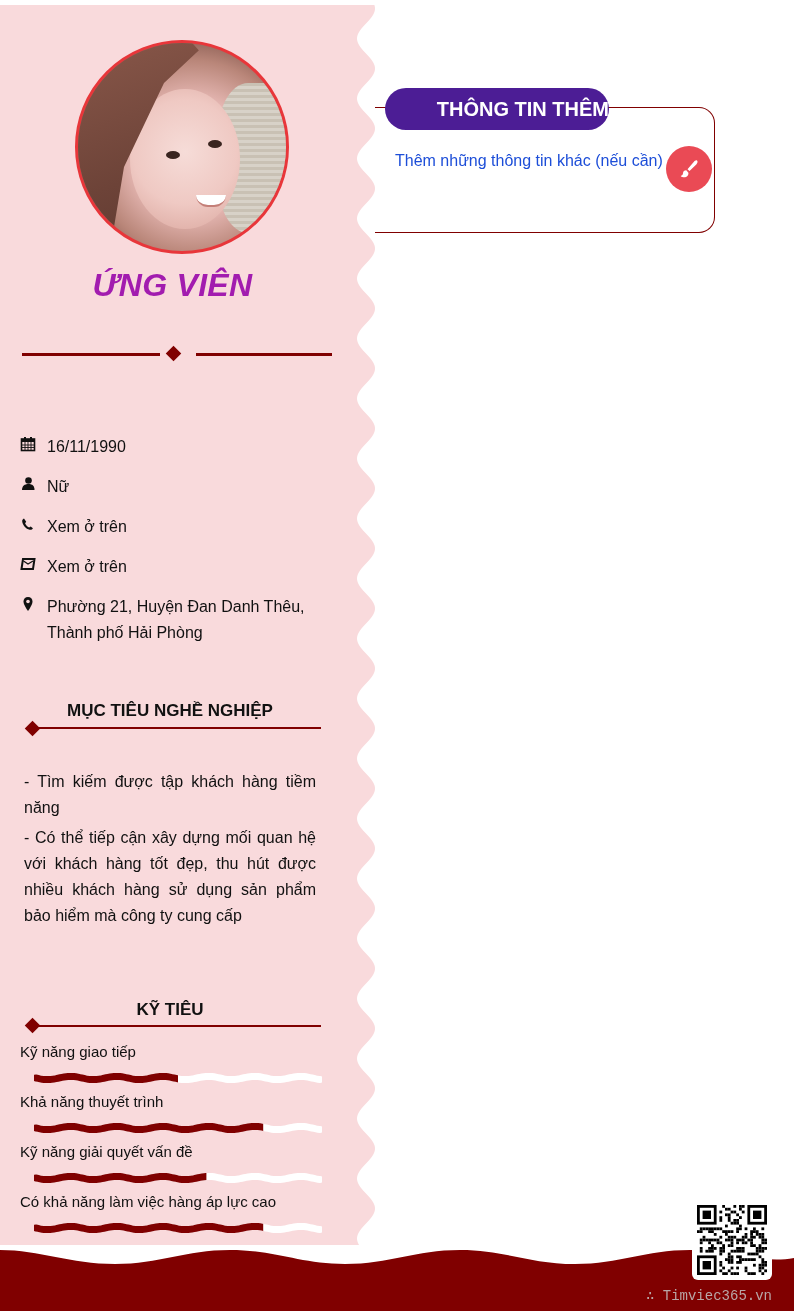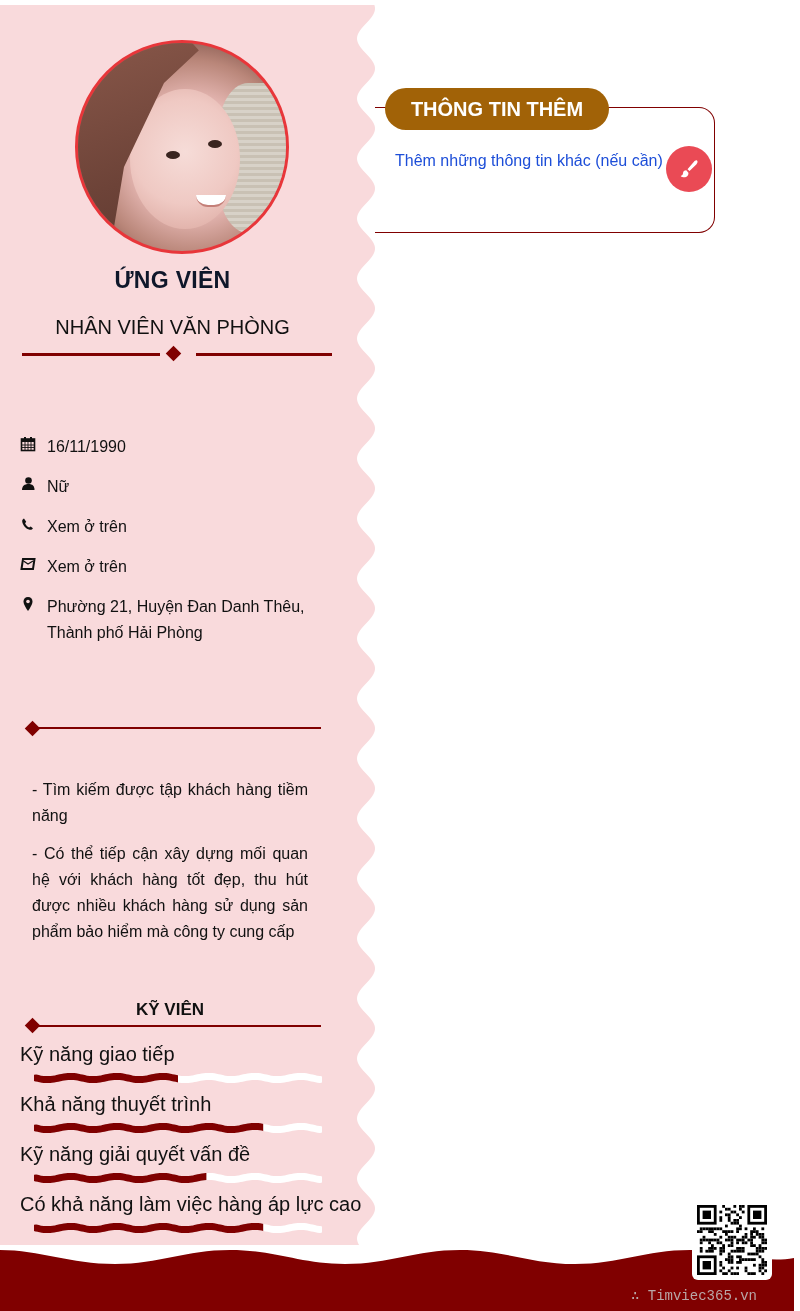--- a/index.html
+++ b/index.html
@@ -29,69 +29,69 @@
   }
   .avatar .chair {
     position:absolute; right:-10px; top:40px; width:80px; height:150px; border-radius:40%;
     background: repeating-linear-gradient(0deg, #d8d2c8 0 3px, #c9c1b4 3px 6px);
   }
   .avatar .eye { position:absolute; width:14px; height:8px; border-radius:50%; background:#3a2520; }
   .avatar .mouth { position:absolute; left:118px; top:152px; width:30px; height:10px; border-radius:0 0 15px 15px; background:#fff; border-bottom:2px solid #c47f78; }
 
   .name {
     position:absolute; left:0; width:345px; top:262px; text-align:center;
-    font-size:23px; font-weight:bold; color:#0f172a; letter-spacing:0.3px;
+    font-size:32px; font-weight:bold; color:#a21caf; letter-spacing:0.3px;font-style:italic;
   }
   .position {
     position:absolute; left:0; width:345px; top:311px; text-align:center;
     font-size:20px; color:#111;
   }
   .divider-line { position:absolute; height:3px; background:#800000; }
   .diamond { position:absolute; width:11px; height:11px; background:#800000; transform:rotate(45deg); }
 
   .contact-row { position:absolute; left:20px; font-size:16px; color:#111; }
   .contact-row .ico { position:absolute; left:0; top:2px; width:16px; height:16px; }
   .contact-row .txt { position:absolute; left:27px; top:0; white-space:nowrap; line-height:26px; }
 
   .sec-title {
     position:absolute; font-size:17px; font-weight:bold; color:#111; text-align:center;
   }
   .objective {
     position:absolute; left:20px; top:765px; width:300px;
     font-size:16px; line-height:26px; color:#111; text-align:justify;
   }
-  .objective p { margin:12px; }
-
-  .skill-label { position:absolute; left:20px; font-size:20px; color:#111; }
+  .objective p { margin:4px; }
+
+  .skill-label { position:absolute; left:20px; font-size:15px; color:#111; }
   .skill-bar { position:absolute; left:34px; width:288px; height:12px; }
 
   .info-pill {
     position:absolute; left:385px; top:88px; width:224px; height:42px;
-    background:#a16207; border-radius:21px; color:#fff; font-weight:bold;
-    font-size:20px; line-height:42px; text-align:center; z-index:3;
+    background:#4c1d95; border-radius:21px; color:#fff; font-weight:bold;
+    font-size:20px; line-height:42px; text-align:right; z-index:3;
   }
   .info-box {
     position:absolute; left:375px; top:107px; width:339px; height:124px;
     border-top:1px solid #800000; border-right:1px solid #800000; border-bottom:1px solid #800000;
     border-radius:0 16px 16px 0;
   }
   .info-text { position:absolute; left:395px; top:152px; font-size:16px; color:#1d4ed8; }
   .edit-btn {
     position:absolute; left:666px; top:146px; width:46px; height:46px; border-radius:50%;
     background:#ea4a55; display:flex; align-items:center; justify-content:center;
   }
 
   .footer { position:absolute; left:0; top:1240px; width:794px; height:71px; }
   .qr-box {
     position:absolute; left:692px; top:1200px; width:80px; height:80px;
     background:#fff; border-radius:6px;
   }
   .qr-box svg { position:absolute; left:5px; top:5px; }
   .watermark {
-    position:absolute; right:43px; top:1287px; font-family:"Liberation Mono", "DejaVu Sans Mono", monospace;
+    position:absolute; right:28px; top:1287px; font-family:"Liberation Mono", "DejaVu Sans Mono", monospace;
     font-size:14px; color:#b9a6a6;
   }
 </style>
 </head>
 <body>
 
 <div class="left-panel">
   <svg class="bg" width="380" height="1240" viewBox="0 0 380 1240">
     <path id="panelPath" fill="#f9dadc" d="M0 0 L360 0 L374.4 0 L374.9 2 L375.0 4 L374.7 6 L374.0 8 L373.0 10 L371.7 12 L370.1 14 L368.4 16 L366.5 18 L364.6 20 L362.8 22 L361.1 24 L359.7 26 L358.5 28 L357.6 30 L357.1 32 L357.0 34 L357.3 36 L358.0 38 L359.0 40 L360.3 42 L361.9 44 L363.6 46 L365.5 48 L367.4 50 L369.2 52 L370.9 54 L372.3 56 L373.5 58 L374.4 60 L374.9 62 L375.0 64 L374.7 66 L374.0 68 L373.0 70 L371.7 72 L370.1 74 L368.4 76 L366.5 78 L364.6 80 L362.8 82 L361.1 84 L359.7 86 L358.5 88 L357.6 90 L357.1 92 L357.0 94 L357.3 96 L358.0 98 L359.0 100 L360.3 102 L361.9 104 L363.6 106 L365.5 108 L367.4 110 L369.2 112 L370.9 114 L372.3 116 L373.5 118 L374.4 120 L374.9 122 L375.0 124 L374.7 126 L374.0 128 L373.0 130 L371.7 132 L370.1 134 L368.4 136 L366.5 138 L364.6 140 L362.8 142 L361.1 144 L359.7 146 L358.5 148 L357.6 150 L357.1 152 L357.0 154 L357.3 156 L358.0 158 L359.0 160 L360.3 162 L361.9 164 L363.6 166 L365.5 168 L367.4 170 L369.2 172 L370.9 174 L372.3 176 L373.5 178 L374.4 180 L374.9 182 L375.0 184 L374.7 186 L374.0 188 L373.0 190 L371.7 192 L370.1 194 L368.4 196 L366.5 198 L364.6 200 L362.8 202 L361.1 204 L359.7 206 L358.5 208 L357.6 210 L357.1 212 L357.0 214 L357.3 216 L358.0 218 L359.0 220 L360.3 222 L361.9 224 L363.6 226 L365.5 228 L367.4 230 L369.2 232 L370.9 234 L372.3 236 L373.5 238 L374.4 240 L374.9 242 L375.0 244 L374.7 246 L374.0 248 L373.0 250 L371.7 252 L370.1 254 L368.4 256 L366.5 258 L364.6 260 L362.8 262 L361.1 264 L359.7 266 L358.5 268 L357.6 270 L357.1 272 L357.0 274 L357.3 276 L358.0 278 L359.0 280 L360.3 282 L361.9 284 L363.6 286 L365.5 288 L367.4 290 L369.2 292 L370.9 294 L372.3 296 L373.5 298 L374.4 300 L374.9 302 L375.0 304 L374.7 306 L374.0 308 L373.0 310 L371.7 312 L370.1 314 L368.4 316 L366.5 318 L364.6 320 L362.8 322 L361.1 324 L359.7 326 L358.5 328 L357.6 330 L357.1 332 L357.0 334 L357.3 336 L358.0 338 L359.0 340 L360.3 342 L361.9 344 L363.6 346 L365.5 348 L367.4 350 L369.2 352 L370.9 354 L372.3 356 L373.5 358 L374.4 360 L374.9 362 L375.0 364 L374.7 366 L374.0 368 L373.0 370 L371.7 372 L370.1 374 L368.4 376 L366.5 378 L364.6 380 L362.8 382 L361.1 384 L359.7 386 L358.5 388 L357.6 390 L357.1 392 L357.0 394 L357.3 396 L358.0 398 L359.0 400 L360.3 402 L361.9 404 L363.6 406 L365.5 408 L367.4 410 L369.2 412 L370.9 414 L372.3 416 L373.5 418 L374.4 420 L374.9 422 L375.0 424 L374.7 426 L374.0 428 L373.0 430 L371.7 432 L370.1 434 L368.4 436 L366.5 438 L364.6 440 L362.8 442 L361.1 444 L359.7 446 L358.5 448 L357.6 450 L357.1 452 L357.0 454 L357.3 456 L358.0 458 L359.0 460 L360.3 462 L361.9 464 L363.6 466 L365.5 468 L367.4 470 L369.2 472 L370.9 474 L372.3 476 L373.5 478 L374.4 480 L374.9 482 L375.0 484 L374.7 486 L374.0 488 L373.0 490 L371.7 492 L370.1 494 L368.4 496 L366.5 498 L364.6 500 L362.8 502 L361.1 504 L359.7 506 L358.5 508 L357.6 510 L357.1 512 L357.0 514 L357.3 516 L358.0 518 L359.0 520 L360.3 522 L361.9 524 L363.6 526 L365.5 528 L367.4 530 L369.2 532 L370.9 534 L372.3 536 L373.5 538 L374.4 540 L374.9 542 L375.0 544 L374.7 546 L374.0 548 L373.0 550 L371.7 552 L370.1 554 L368.4 556 L366.5 558 L364.6 560 L362.8 562 L361.1 564 L359.7 566 L358.5 568 L357.6 570 L357.1 572 L357.0 574 L357.3 576 L358.0 578 L359.0 580 L360.3 582 L361.9 584 L363.6 586 L365.5 588 L367.4 590 L369.2 592 L370.9 594 L372.3 596 L373.5 598 L374.4 600 L374.9 602 L375.0 604 L374.7 606 L374.0 608 L373.0 610 L371.7 612 L370.1 614 L368.4 616 L366.5 618 L364.6 620 L362.8 622 L361.1 624 L359.7 626 L358.5 628 L357.6 630 L357.1 632 L357.0 634 L357.3 636 L358.0 638 L359.0 640 L360.3 642 L361.9 644 L363.6 646 L365.5 648 L367.4 650 L369.2 652 L370.9 654 L372.3 656 L373.5 658 L374.4 660 L374.9 662 L375.0 664 L374.7 666 L374.0 668 L373.0 670 L371.7 672 L370.1 674 L368.4 676 L366.5 678 L364.6 680 L362.8 682 L361.1 684 L359.7 686 L358.5 688 L357.6 690 L357.1 692 L357.0 694 L357.3 696 L358.0 698 L359.0 700 L360.3 702 L361.9 704 L363.6 706 L365.5 708 L367.4 710 L369.2 712 L370.9 714 L372.3 716 L373.5 718 L374.4 720 L374.9 722 L375.0 724 L374.7 726 L374.0 728 L373.0 730 L371.7 732 L370.1 734 L368.4 736 L366.5 738 L364.6 740 L362.8 742 L361.1 744 L359.7 746 L358.5 748 L357.6 750 L357.1 752 L357.0 754 L357.3 756 L358.0 758 L359.0 760 L360.3 762 L361.9 764 L363.6 766 L365.5 768 L367.4 770 L369.2 772 L370.9 774 L372.3 776 L373.5 778 L374.4 780 L374.9 782 L375.0 784 L374.7 786 L374.0 788 L373.0 790 L371.7 792 L370.1 794 L368.4 796 L366.5 798 L364.6 800 L362.8 802 L361.1 804 L359.7 806 L358.5 808 L357.6 810 L357.1 812 L357.0 814 L357.3 816 L358.0 818 L359.0 820 L360.3 822 L361.9 824 L363.6 826 L365.5 828 L367.4 830 L369.2 832 L370.9 834 L372.3 836 L373.5 838 L374.4 840 L374.9 842 L375.0 844 L374.7 846 L374.0 848 L373.0 850 L371.7 852 L370.1 854 L368.4 856 L366.5 858 L364.6 860 L362.8 862 L361.1 864 L359.7 866 L358.5 868 L357.6 870 L357.1 872 L357.0 874 L357.3 876 L358.0 878 L359.0 880 L360.3 882 L361.9 884 L363.6 886 L365.5 888 L367.4 890 L369.2 892 L370.9 894 L372.3 896 L373.5 898 L374.4 900 L374.9 902 L375.0 904 L374.7 906 L374.0 908 L373.0 910 L371.7 912 L370.1 914 L368.4 916 L366.5 918 L364.6 920 L362.8 922 L361.1 924 L359.7 926 L358.5 928 L357.6 930 L357.1 932 L357.0 934 L357.3 936 L358.0 938 L359.0 940 L360.3 942 L361.9 944 L363.6 946 L365.5 948 L367.4 950 L369.2 952 L370.9 954 L372.3 956 L373.5 958 L374.4 960 L374.9 962 L375.0 964 L374.7 966 L374.0 968 L373.0 970 L371.7 972 L370.1 974 L368.4 976 L366.5 978 L364.6 980 L362.8 982 L361.1 984 L359.7 986 L358.5 988 L357.6 990 L357.1 992 L357.0 994 L357.3 996 L358.0 998 L359.0 1000 L360.3 1002 L361.9 1004 L363.6 1006 L365.5 1008 L367.4 1010 L369.2 1012 L370.9 1014 L372.3 1016 L373.5 1018 L374.4 1020 L374.9 1022 L375.0 1024 L374.7 1026 L374.0 1028 L373.0 1030 L371.7 1032 L370.1 1034 L368.4 1036 L366.5 1038 L364.6 1040 L362.8 1042 L361.1 1044 L359.7 1046 L358.5 1048 L357.6 1050 L357.1 1052 L357.0 1054 L357.3 1056 L358.0 1058 L359.0 1060 L360.3 1062 L361.9 1064 L363.6 1066 L365.5 1068 L367.4 1070 L369.2 1072 L370.9 1074 L372.3 1076 L373.5 1078 L374.4 1080 L374.9 1082 L375.0 1084 L374.7 1086 L374.0 1088 L373.0 1090 L371.7 1092 L370.1 1094 L368.4 1096 L366.5 1098 L364.6 1100 L362.8 1102 L361.1 1104 L359.7 1106 L358.5 1108 L357.6 1110 L357.1 1112 L357.0 1114 L357.3 1116 L358.0 1118 L359.0 1120 L360.3 1122 L361.9 1124 L363.6 1126 L365.5 1128 L367.4 1130 L369.2 1132 L370.9 1134 L372.3 1136 L373.5 1138 L374.4 1140 L374.9 1142 L375.0 1144 L374.7 1146 L374.0 1148 L373.0 1150 L371.7 1152 L370.1 1154 L368.4 1156 L366.5 1158 L364.6 1160 L362.8 1162 L361.1 1164 L359.7 1166 L358.5 1168 L357.6 1170 L357.1 1172 L357.0 1174 L357.3 1176 L358.0 1178 L359.0 1180 L360.3 1182 L361.9 1184 L363.6 1186 L365.5 1188 L367.4 1190 L369.2 1192 L370.9 1194 L372.3 1196 L373.5 1198 L374.4 1200 L374.9 1202 L375.0 1204 L374.7 1206 L374.0 1208 L373.0 1210 L371.7 1212 L370.1 1214 L368.4 1216 L366.5 1218 L364.6 1220 L362.8 1222 L361.1 1224 L359.7 1226 L358.5 1228 L357.6 1230 L357.1 1232 L357.0 1234 L357.3 1236 L358.0 1238 L359.0 1240 L0 1240 Z"></path>
   </svg>
@@ -99,21 +99,20 @@
   <div class="avatar">
     <div class="chair"></div>
     <div class="face"></div>
     <div class="hair"></div>
     <div class="eye" style="left:88px;top:108px;"></div>
     <div class="eye" style="left:130px;top:97px;"></div>
     <div class="mouth"></div>
   </div>
 
   <div class="name">ỨNG VIÊN</div>
-  <div class="position">NHÂN VIÊN VĂN PHÒNG</div>
 
   <div class="divider-line" style="left:22px;top:348px;width:138px;"></div>
   <div class="diamond" style="left:168px;top:343px;"></div>
   <div class="divider-line" style="left:196px;top:348px;width:136px;"></div>
 
   <div class="contact-row" style="top:429px;">
     <svg class="ico" viewBox="0 0 16 16">
       <rect x="1.5" y="3" width="13" height="11.5" fill="none" stroke="#111" stroke-width="1.6"></rect>
       <rect x="1.5" y="3" width="13" height="3" fill="#111"></rect>
       <rect x="4" y="1" width="2" height="3.5" fill="#111"></rect>
@@ -144,24 +143,25 @@
   </div>
   <div class="contact-row" style="top:589px;">
     <svg class="ico" viewBox="0 0 16 16">
       <path d="M8 1C5.2 1 3.5 3 3.5 5.5 3.5 9 8 15 8 15s4.5-6 4.5-9.5C12.5 3 10.8 1 8 1z" fill="#111"></path>
       <circle cx="8" cy="5.5" r="1.8" fill="#f9dadc"></circle>
     </svg>
     <span class="txt">Phường 21, Huyện Đan Danh Thêu,</span>
     <span class="txt" style="top:26px;">Thành phố Hải Phòng</span>
   </div>
 
+  <div class="sec-title" style="left:40px;width:260px;top:696px;">MỤC TIÊU NGHỀ NGHIỆP</div>
   <div class="diamond" style="left:27px;top:718px;"></div>
   <div class="divider-line" style="left:36px;top:722px;width:285px;height:2px;"></div>
 
-  <div class="sec-title" style="left:40px;width:260px;top:995px;">KỸ VIÊN</div>
+  <div class="sec-title" style="left:40px;width:260px;top:995px;">KỸ TIÊU</div>
   <div class="diamond" style="left:27px;top:1015px;"></div>
   <div class="divider-line" style="left:36px;top:1020px;width:285px;height:2px;"></div>
 </div>
 
 <div class="objective">
   <p>- Tìm kiếm được tập khách hàng tiềm năng</p>
   <p>- Có thể tiếp cận xây dựng mối quan hệ với khách hàng tốt đẹp, thu hút được nhiều khách hàng sử dụng sản phẩm bảo hiểm mà công ty cung cấp</p>
 </div>
 
 <div class="skill-label" style="top:1043px;">Kỹ năng giao tiếp</div>

